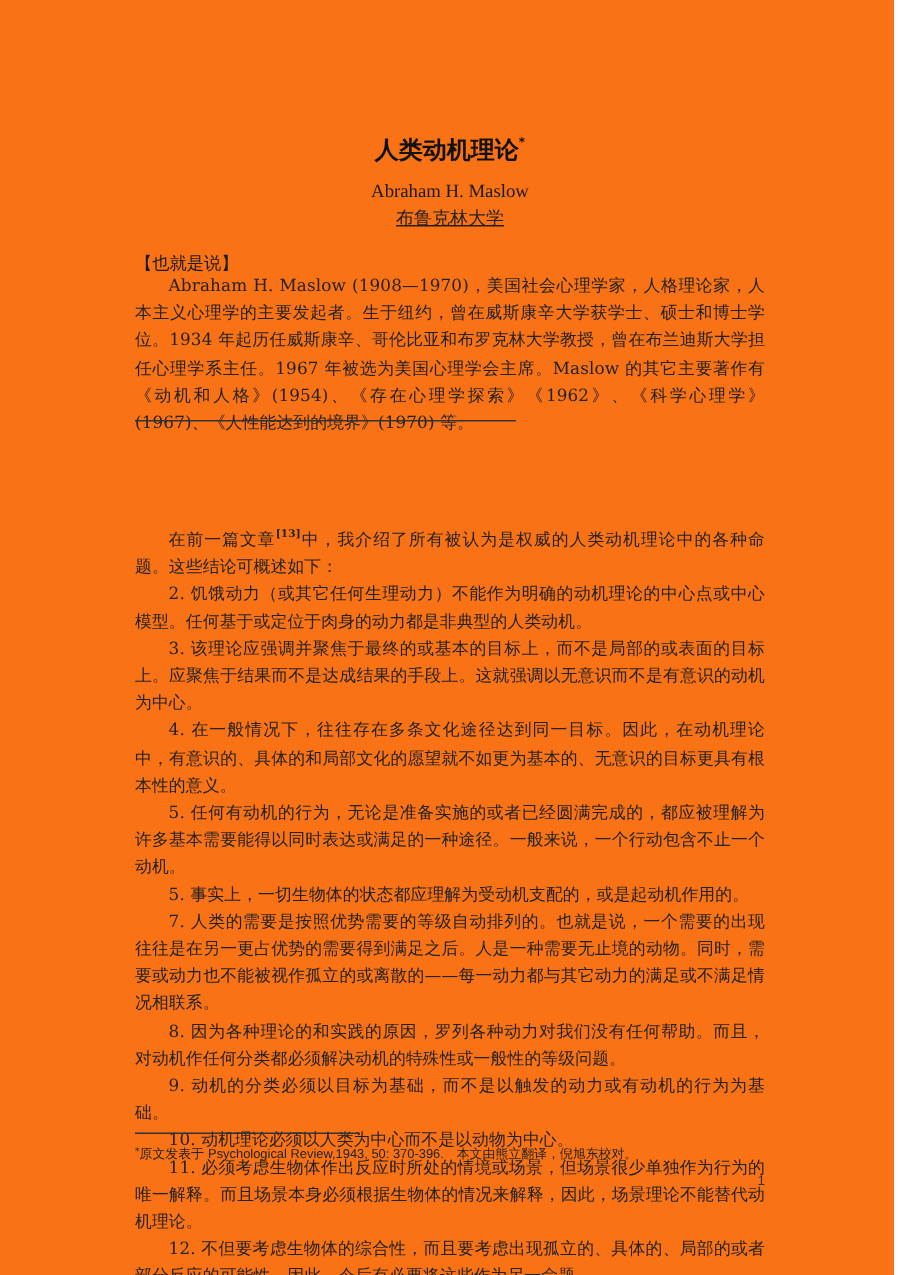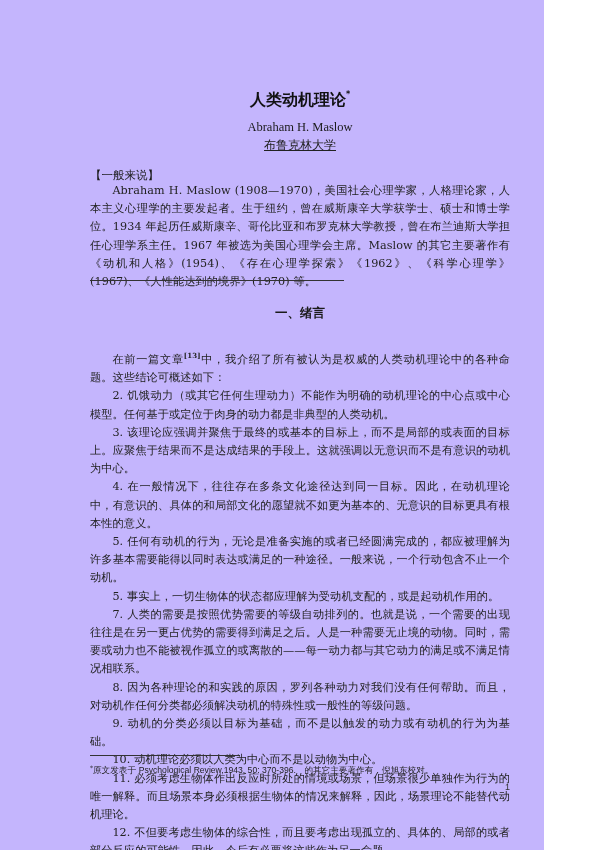--- a/index.html
+++ b/index.html
@@ -1,18 +1,18 @@
 <!DOCTYPE html>
 <html><head>
   <meta charset="utf-8">
   <style>
     html, body { margin: 0; padding: 0; background: #ffffff; }
     body { width: 600px; height: 850px; position: relative; overflow: hidden;
       font-family: "DejaVu Serif", "Liberation Serif", serif; color: #1a1a1a; }
-    .page { position: absolute; left: 0; top: 0; width: 544px; height: 850px; background: #c4b5fd; }
+    .page { position: absolute; left: 0; top: 0; width: 596px; height: 850px; background: #f97316; }
     .title { position: absolute; top: 90px; left: 0; width: 600px; text-align: center;
       font-family: "DejaVu Sans", "Liberation Sans", sans-serif; font-weight: bold; font-size: 16px; color: #111; }
     .title sup { font-size: 8px; vertical-align: 8px; }
     .author { position: absolute; top: 120px; left: 0; width: 600px; text-align: center;
       font-family: "Liberation Serif", serif; font-size: 12.5px; }
     .affil { position: absolute; top: 137px; left: 0; width: 600px; text-align: center; font-size: 12px; color:#222;text-decoration:underline; }
     .intro-label { position: absolute; top: 168px; left: 90px; font-size: 11.5px; }
     .body-text { position: absolute; left: 90px; width: 420px; font-size: 11.2px; line-height: 18.2px;
       text-align: justify; color: #222; letter-spacing: 0.1px; }
     .body-text p { margin: 0; text-indent: 2em; }
@@ -30,42 +30,41 @@
   </style>
 </head>
 <body>
 
 <div class="page">
 
   <div class="title"><span>人类动机理论</span><sup>*</sup></div>
   <div class="author">Abraham H. Maslow</div>
   <div class="affil">布鲁克林大学</div>
 
-  <div class="intro-label">【一般来说】</div>
+  <div class="intro-label">【也就是说】</div>
   <div class="body-text bio">
     <p>Abraham H. Maslow (1908—1970)，美国社会心理学家，人格理论家，人本主义心理学的主要发起者。生于纽约，曾在威斯康辛大学获学士、硕士和博士学位。1934 年起历任威斯康辛、哥伦比亚和布罗克林大学教授，曾在布兰迪斯大学担任心理学系主任。1967 年被选为美国心理学会主席。Maslow 的其它主要著作有《动机和人格》(1954)、《存在心理学探索》《1962》、《科学心理学》(1967)、《人性能达到的境界》(1970) 等。</p>
   </div>
 
   <div class="rule1"></div>
 
-  <div class="section">一、绪言</div>
 
   <div class="body-text main">
     <p><span>在前一篇文章</span><sup>[13]</sup><span>中，我介绍了所有被认为是权威的人类动机理论中的各种命题。这些结论可概述如下：</span></p>
     <p>2. 饥饿动力（或其它任何生理动力）不能作为明确的动机理论的中心点或中心模型。任何基于或定位于肉身的动力都是非典型的人类动机。</p>
     <p>3. 该理论应强调并聚焦于最终的或基本的目标上，而不是局部的或表面的目标上。应聚焦于结果而不是达成结果的手段上。这就强调以无意识而不是有意识的动机为中心。</p>
     <p>4. 在一般情况下，往往存在多条文化途径达到同一目标。因此，在动机理论中，有意识的、具体的和局部文化的愿望就不如更为基本的、无意识的目标更具有根本性的意义。</p>
     <p>5. 任何有动机的行为，无论是准备实施的或者已经圆满完成的，都应被理解为许多基本需要能得以同时表达或满足的一种途径。一般来说，一个行动包含不止一个动机。</p>
     <p>5. 事实上，一切生物体的状态都应理解为受动机支配的，或是起动机作用的。</p>
     <p>7. 人类的需要是按照优势需要的等级自动排列的。也就是说，一个需要的出现往往是在另一更占优势的需要得到满足之后。人是一种需要无止境的动物。同时，需要或动力也不能被视作孤立的或离散的——每一动力都与其它动力的满足或不满足情况相联系。</p>
     <p>8. 因为各种理论的和实践的原因，罗列各种动力对我们没有任何帮助。而且，对动机作任何分类都必须解决动机的特殊性或一般性的等级问题。</p>
     <p>9. 动机的分类必须以目标为基础，而不是以触发的动力或有动机的行为为基础。</p>
     <p>10. 动机理论必须以人类为中心而不是以动物为中心。</p>
     <p>11. 必须考虑生物体作出反应时所处的情境或场景，但场景很少单独作为行为的唯一解释。而且场景本身必须根据生物体的情况来解释，因此，场景理论不能替代动机理论。</p>
     <p>12. 不但要考虑生物体的综合性，而且要考虑出现孤立的、具体的、局部的或者部分反应的可能性。因此，今后有必要将这些作为另一命题。</p>
 
   </div>
 
   <div class="rule2"></div>
-  <div class="footnote"><sup>*</sup><span>原文发表于 </span><span class="latin">Psychological Review,1943, 50: 370-396.</span><span>　的其它主要著作有，倪旭东校对。</span></div>
+  <div class="footnote"><sup>*</sup><span>原文发表于 </span><span class="latin">Psychological Review,1943, 50: 370-396.</span><span>　本文由熊立翻译，倪旭东校对。</span></div>
 
   <div class="pagenum">1</div>
 </div>
 
 </body></html>

